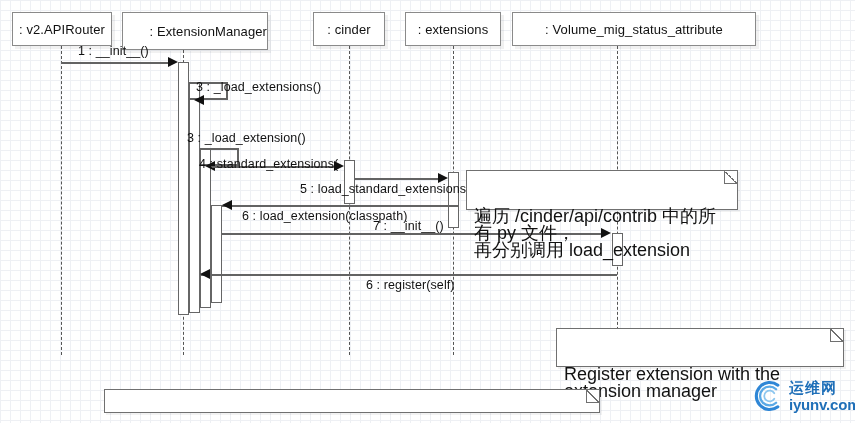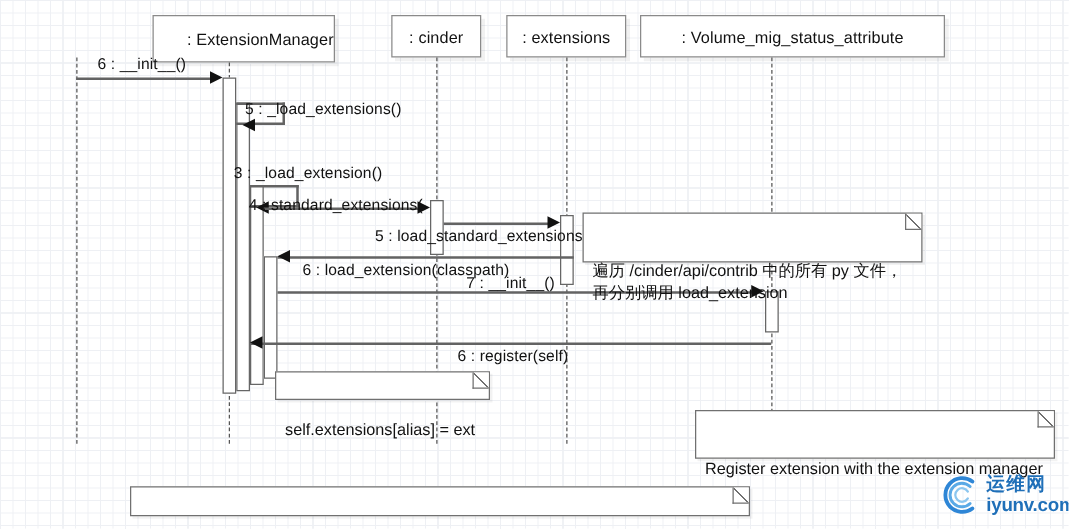--- a/index.html
+++ b/index.html
@@ -92,21 +92,21 @@
     border-left: none;
   }
 
   
   .note {
     position: absolute;
     box-sizing: border-box;
     background: #ffffff;
     border: 1px solid #707070;
     box-shadow: 2px 2px 0 rgba(0,0,0,0.05);
-    font-size: 13px;
+    font-size: 18px;
     line-height: 17px;
     color: #111111;
     padding: 3px 7px 3px 7px;
     white-space: pre-line;
   }
   .note .fold {
     position: absolute;
     top: 0;
     right: 0;
     width: 12px;
@@ -145,20 +145,23 @@
     font-weight: bold;
     letter-spacing: -0.2px;
     margin-top: 2px;
   }
 </style>
 </head>
 <body>
 
 <div id="canvas">
 
+  <div class="participant" style="left:12px; top:12px; width:100px; height:34px;">
+    <span>: v2.APIRouter</span>
+  </div>
   <div class="participant" style="left:122px; top:12px; width:146px; height:38px;justify-content:flex-end;">
     <span>: ExtensionManager</span>
   </div>
   <div class="participant" style="left:313px; top:12px; width:72px; height:34px;">
     <span>: cinder</span>
   </div>
   <div class="participant" style="left:405px; top:12px; width:96px; height:34px;">
     <span>: extensions</span>
   </div>
   <div class="participant" style="left:512px; top:12px; width:244px; height:34px;">
@@ -174,25 +177,25 @@
   <div class="activation" style="left:178px; top:62px;  width:11px; height:253px;"></div>
   <div class="activation" style="left:189px; top:82px;  width:11px; height:231px;"></div>
   <div class="activation" style="left:200px; top:148px; width:11px; height:160px;"></div>
   <div class="activation" style="left:211px; top:205px; width:11px; height:98px;"></div>
   <div class="activation" style="left:344px; top:160px; width:11px; height:44px;"></div>
   <div class="activation" style="left:448px; top:172px; width:11px; height:56px;"></div>
   <div class="activation" style="left:612px; top:233px; width:11px; height:33px;"></div>
 
   <div class="msg-line" style="left:61px; top:62px; width:110px;"></div>
   <div class="arrow-head arrow-right" style="left:168px; top:57px;"></div>
-  <div class="msg-label" style="left:78px; top:44px;">6 :  __init__()</div>
+  <div class="msg-label" style="left:78px; top:44px;">1 :  __init__()</div>
 
   <div class="selfcall" style="left:189px; top:82px; width:39px; height:18px;"></div>
   <div class="arrow-head arrow-left" style="left:194px; top:95px;"></div>
-  <div class="msg-label" style="left:196px; top:80px;">5 :  _load_extensions()</div>
+  <div class="msg-label" style="left:196px; top:80px;">3 :  _load_extensions()</div>
 
   <div class="selfcall" style="left:200px; top:148px; width:39px; height:18px;"></div>
   <div class="arrow-head arrow-left" style="left:205px; top:161px;"></div>
   <div class="msg-label" style="left:187px; top:131px;">3 : _load_extension()</div>
 
   <div class="msg-line" style="left:211px; top:166px; width:126px;"></div>
   <div class="arrow-head arrow-right" style="left:334px; top:161px;"></div>
   <div class="msg-label" style="left:199px; top:157px;text-align:right;">4 : standard_extensions(</div>
 
   <div class="msg-line" style="left:355px; top:178px; width:86px;"></div>
@@ -210,24 +213,20 @@
   <div class="msg-line" style="left:200px; top:274px; width:417px;"></div>
   <div class="arrow-head arrow-left" style="left:200px; top:269px;"></div>
   <div class="msg-label" style="left:366px; top:278px;">6 : register(self)</div>
 
   <div class="note" style="left:466px; top:170px; width:272px; height:40px;">
     <span class="fold"></span>
     <span>遍历 /cinder/api/contrib 中的所有 py 文件，
 再分别调用 load_extension</span>
   </div>
 
-  <div class="note" style="left:220px; top:297px; width:172px; height:23px;">
-    <span class="fold"></span>
-    <span>self.extensions[alias] = ext</span>
-  </div>
 
   <div class="note" style="left:556px; top:284px; width:288px; height:39px;margin-top:44px;">
     <span class="fold"></span>
     <span>Register extension with the extension manager</span>
   </div>
 
   <div class="note" style="left:104px; top:389px; width:496px; height:24px;">
     <span class="fold"></span>
     
   </div>

